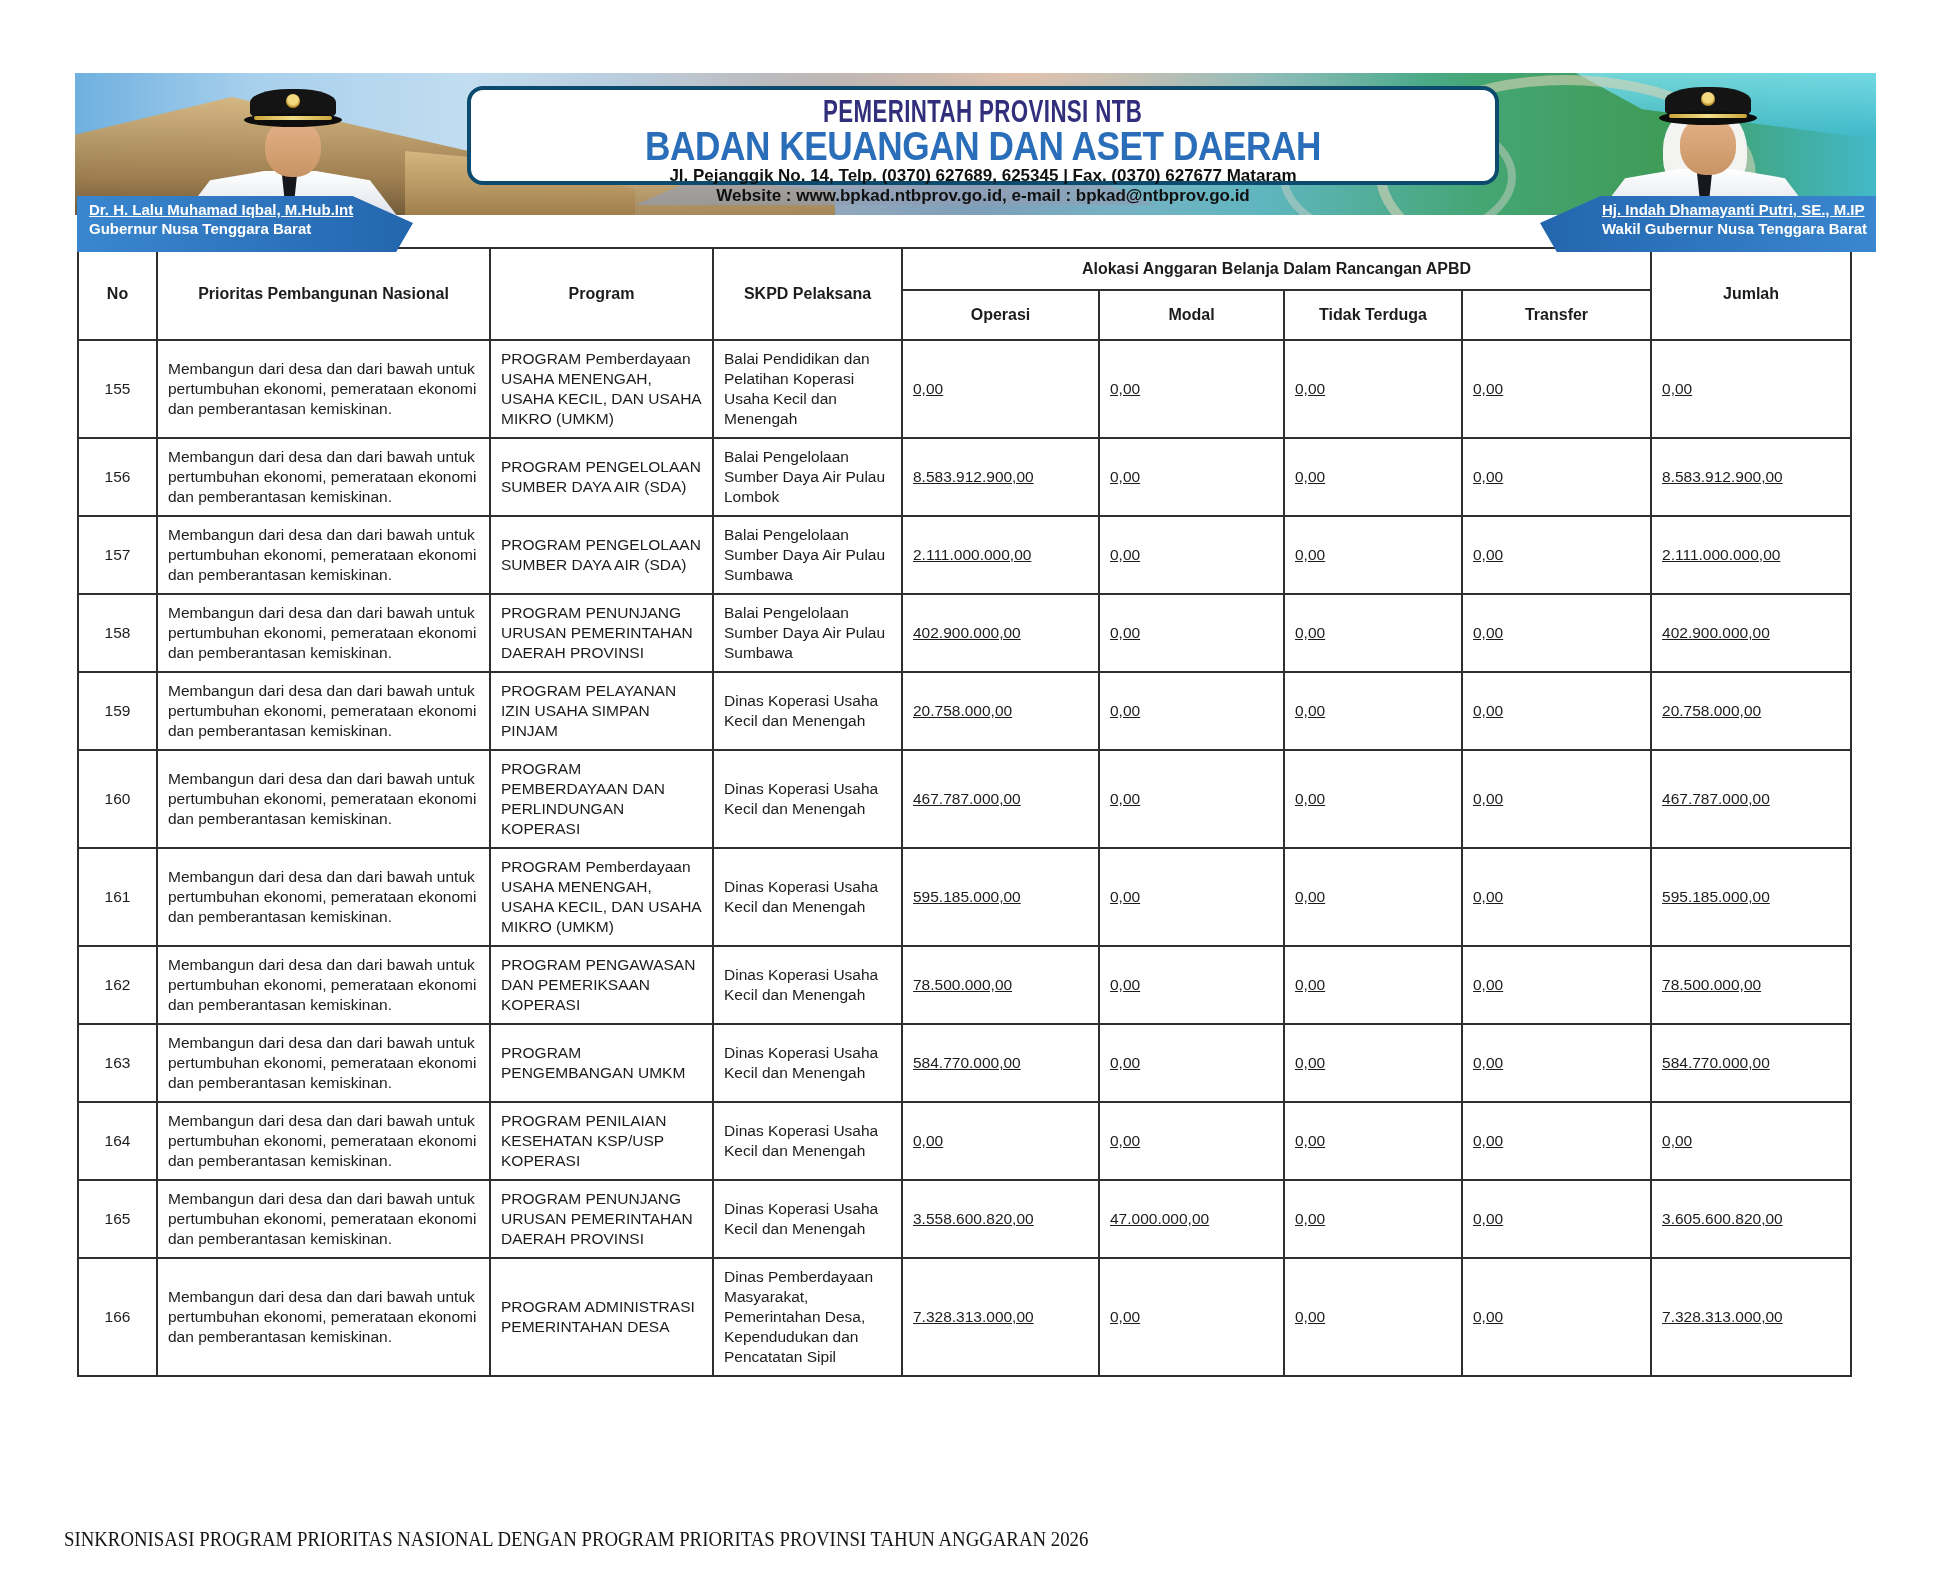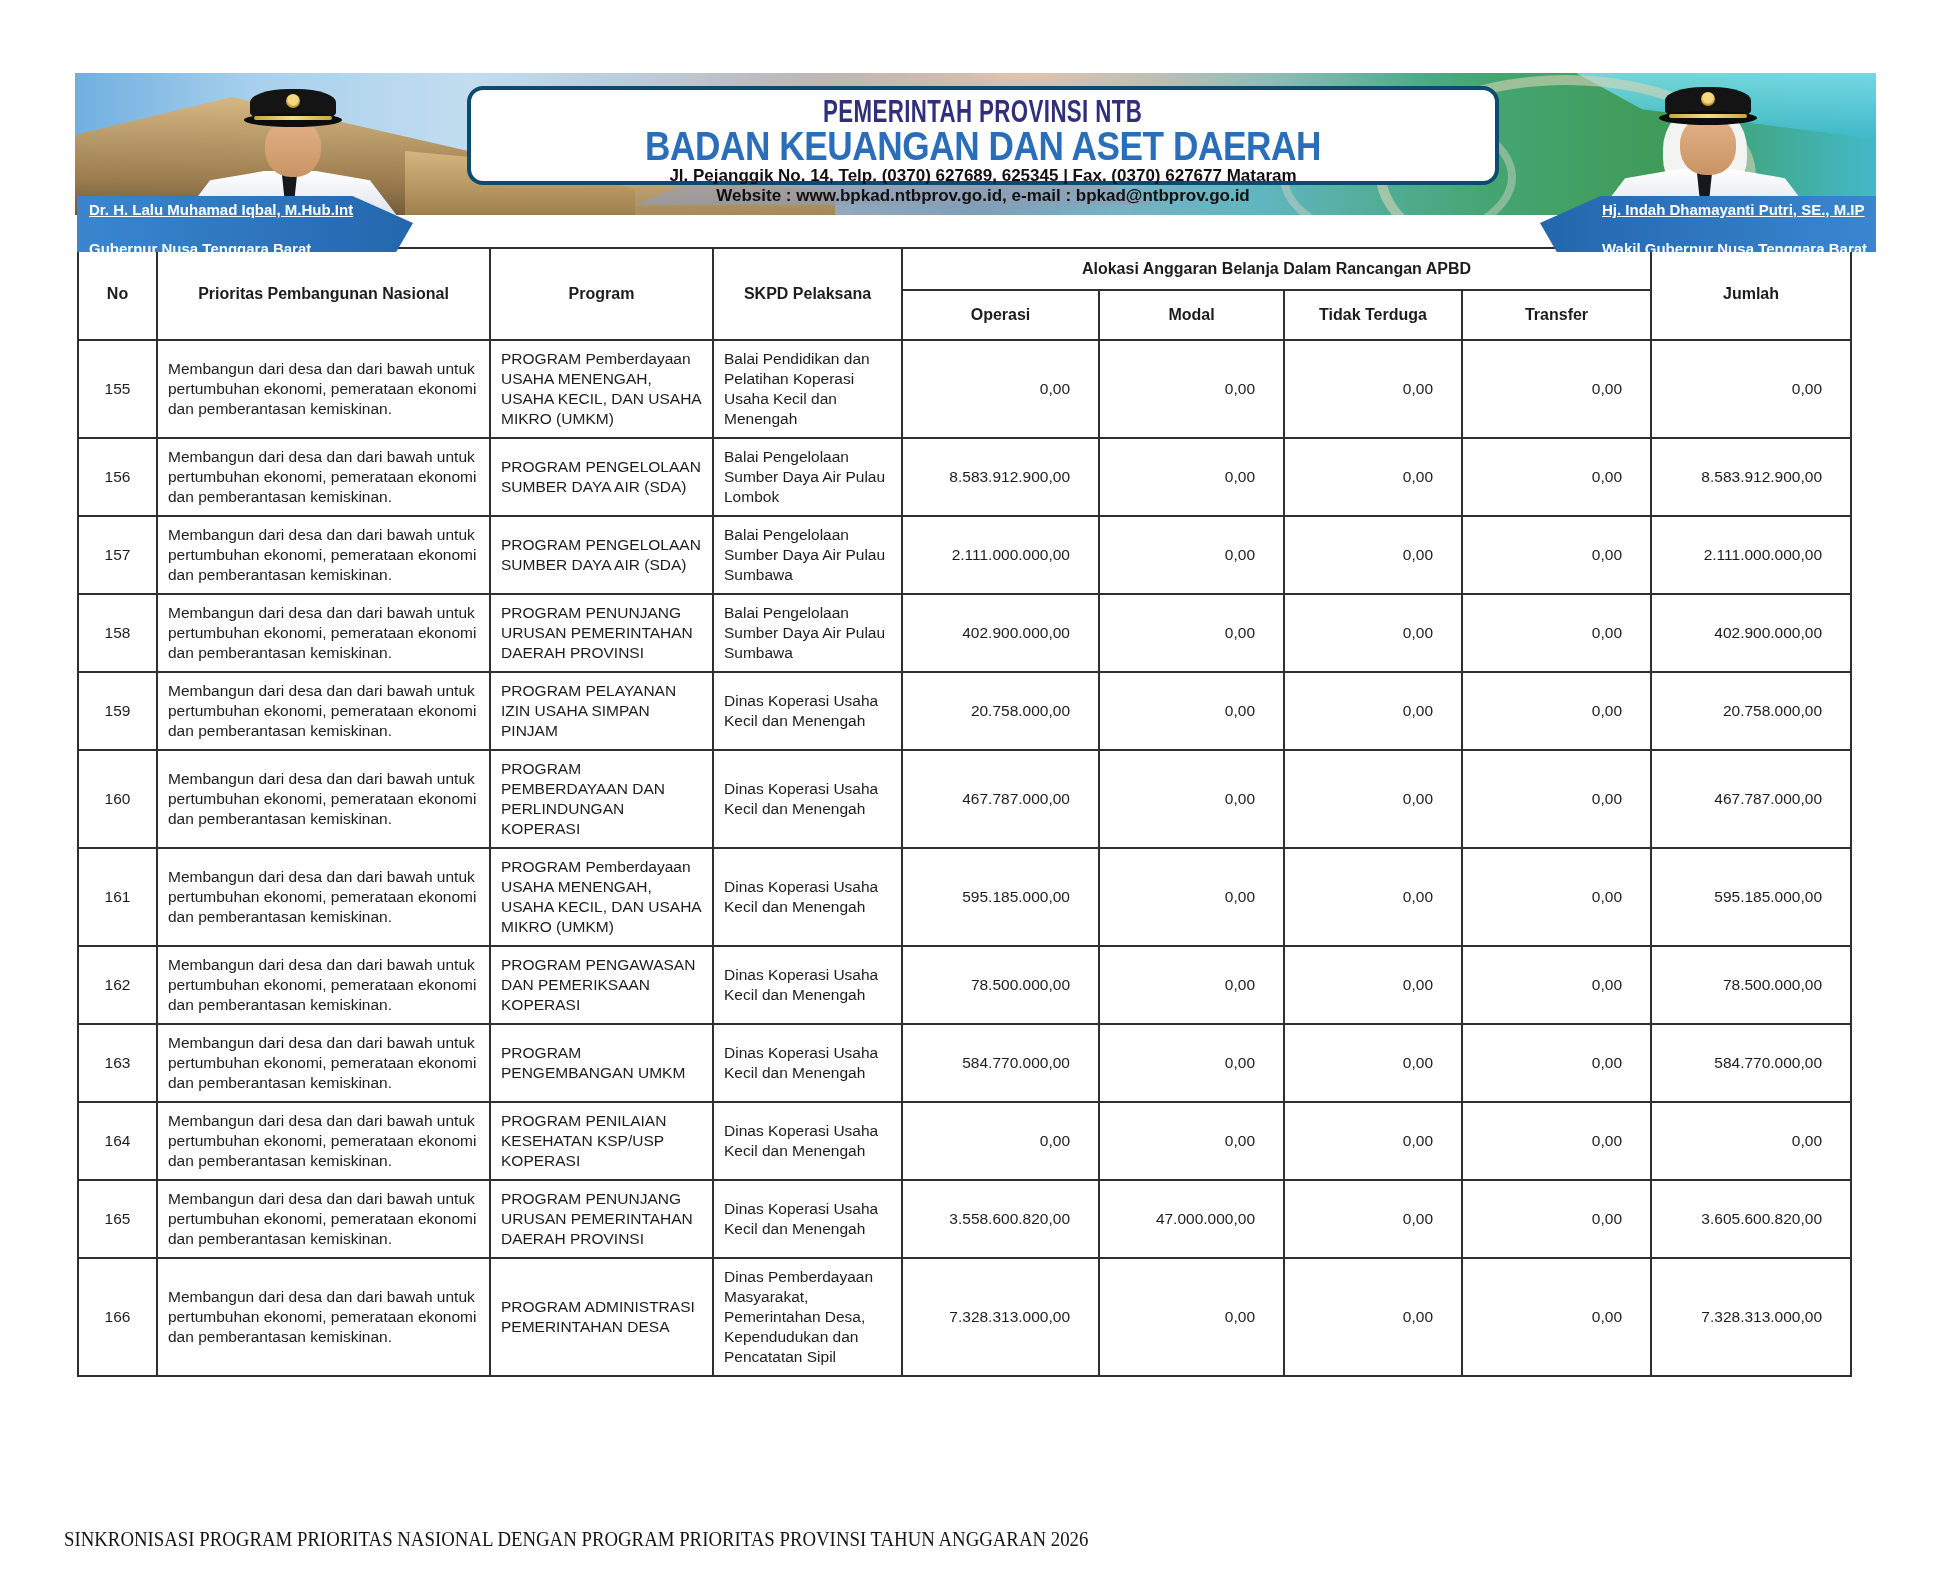--- a/index.html
+++ b/index.html
@@ -51,36 +51,36 @@
   .t1{font-size:31px;font-weight:800;color:#312e7b;line-height:33px;}
   .t1 span{display:inline-block;transform:scaleX(.72);transform-origin:center;letter-spacing:.5px;}
   .t2{font-size:40px;font-weight:800;color:#2a6db9;line-height:40px;margin-top:-2px;}
   .t2 span{display:inline-block;transform:scaleX(.88);transform-origin:center;letter-spacing:-.5px;}
   .t3,.t4{font-size:17px;font-weight:700;color:#101010;line-height:20px;}
 
   
   .ribbon{position:absolute;top:196px;height:56px;z-index:5;color:#ffffff;font-weight:700;
     font-size:15px;line-height:19px;box-sizing:border-box;}
   .ribbon .l1{text-decoration:underline;white-space:nowrap;}
-  .ribbon .l2{white-space:nowrap;margin-top:20px;}
+  .ribbon .l2{white-space:nowrap;}
   .ribbon-left{left:77px;width:336px;background:linear-gradient(90deg,#3a87cf,#2366ae);
     clip-path:polygon(0 0,82% 0,100% 48%,95% 100%,0 100%);padding:4px 0 0 12px;}
   .ribbon-right{left:1540px;width:336px;background:linear-gradient(90deg,#2366ae,#3a87cf);
     clip-path:polygon(18% 0,100% 0,100% 100%,5% 100%,0 48%);padding:4px 12px 0 62px;}
 
   
   .table-wrap{position:absolute;left:77px;top:247px;z-index:1;}
   table{border-collapse:collapse;table-layout:fixed;width:1773px;background:#fff;}
   th,td{border:2px solid #2f2f2f;box-sizing:border-box;background:#fff;}
   th{font-size:16px;font-weight:700;text-align:center;vertical-align:middle;}
   td{font-size:15.5px;line-height:20px;vertical-align:middle;padding:8px 10px;}
   tr.hrow1{height:42px;}
   tr.hrow2{height:50px;}
   td.c-no{text-align:center;}
-  td.c-num{text-align:right;padding-right:28px;white-space:nowrap;}
+  td.c-num{padding-right:28px;white-space:nowrap;text-decoration:underline;}
 
   
   .footer{position:absolute;left:64px;top:1528px;font-family:"Liberation Serif",serif;
     font-size:20px;color:#141414;white-space:nowrap;transform:scaleX(.94);transform-origin:left;}
 </style>
 </head>
 <body>
 
 <div class="page">
 

